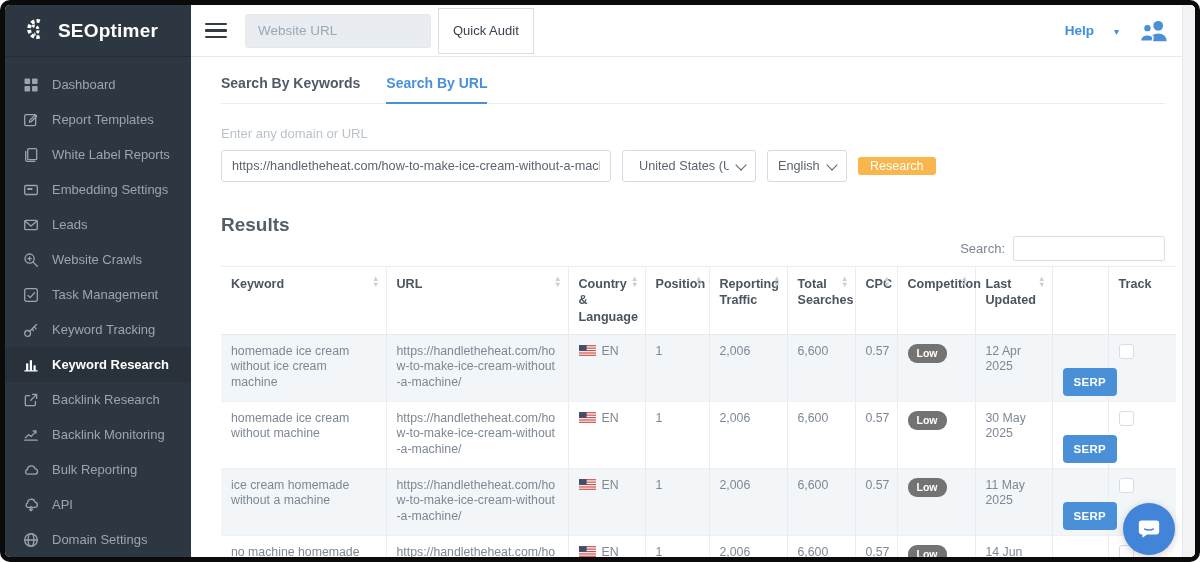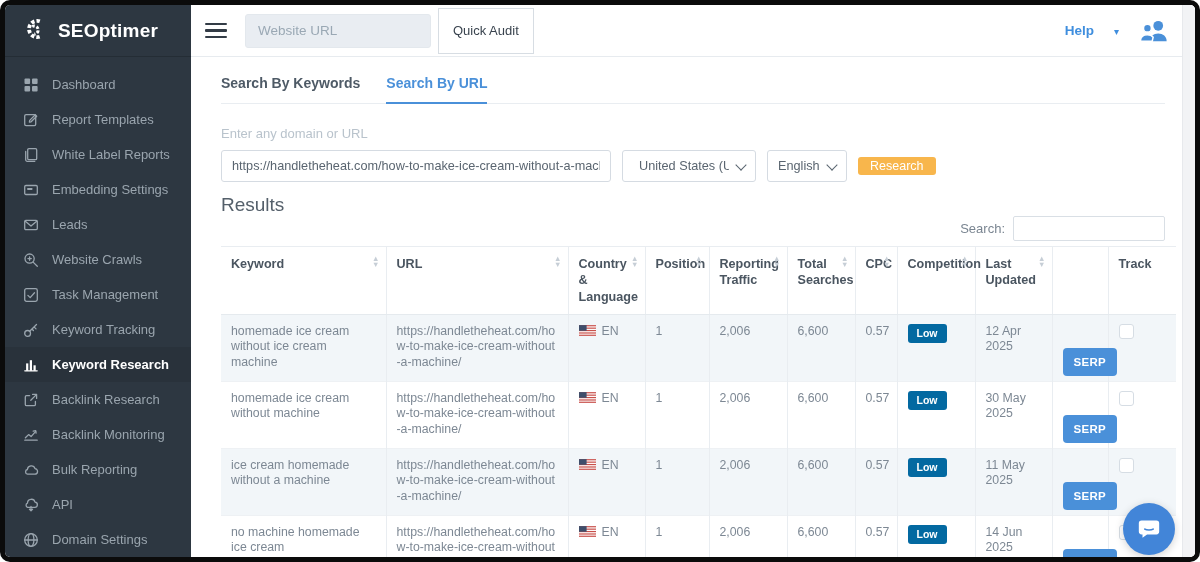--- a/index.html
+++ b/index.html
@@ -41,38 +41,38 @@
   .form-section { margin-top:22px; }
   .form-label { font-size:13px; color:#b9c3cc; }
   .form-row { margin-top:9px; display:flex; align-items:center; gap:11px; }
   .domain-input { width:390px; height:32px; border:1px solid #d5dbe2; border-radius:3px; padding:0 10px; font-size:12.7px; color:#5a6570; font-family:inherit; }
   .select-wrap { position:relative; }
   .select-wrap::after { content:""; position:absolute; right:11px; top:11px; width:7px; height:7px; border-right:1.6px solid #5a6570; border-bottom:1.6px solid #5a6570; transform:rotate(45deg); pointer-events:none; }
   .select-wrap select { appearance:none; -webkit-appearance:none; height:32px; border:1px solid #d5dbe2; border-radius:3px; background:#fff; font-size:12.7px; color:#5a6570; font-family:inherit; padding:0 26px 0 10px; cursor:pointer; }
   .country-select select { width:134px;padding-left:16px; }
   .research-btn { height:18px; padding:0 12px; background:#f8b64c; border:none; border-radius:3px; color:#fff; font-size:12.5px; font-family:inherit; cursor:pointer; }
 
-  .results-heading { margin-top:12px; font-size:19px; font-weight:400; color:#545f6a; }
+  .results-heading { margin-top:32px; font-size:19px; font-weight:700; color:#545f6a; }
   .search-row { display:flex; justify-content:flex-end; align-items:center; gap:8px; margin-top:0px; }
   .search-label { font-size:13px; color:#7a8591; }
   .table-search { width:152px; height:25px; border:1px solid #d9dfe5; border-radius:2px; padding:0 8px; font-size:12.5px; color:#5a6570; font-family:inherit; }
 
   
   table { width:100%; border-collapse:collapse; table-layout:fixed; margin-top:5px; }
   thead th { text-align:left; font-size:12.6px; font-weight:bold; color:#4a5560; padding:9px 22px 9px 10px; vertical-align:top; border-top:1px solid #e9edf1; border-bottom:1px solid #e5eaee; position:relative; line-height:1.3; cursor:pointer; }
   thead th.no-sort { cursor:default; padding-right:10px; }
   th:not(:last-child), td:not(:last-child) { border-right:1px solid #e9edf1; }
   .sort-icon { position:absolute; right:6px; top:9px; display:flex; flex-direction:column; font-size:7.5px; line-height:.78; color:#c6ced6; }
   tbody td { font-size:12.3px; color:#7d8894; padding:9px 10px 5px 10px; vertical-align:top; line-height:1.24; }
   tbody tr { border-top:1px solid #eef1f4; }
   tbody tr.striped { background:#f2f6f9; }
   td.url-cell { word-break:break-all; }
   .lang-wrap { display:flex; align-items:flex-start; gap:6px; }
   .flag { flex:0 0 auto; margin-top:1px; }
-  .badge-low { display:inline-block; background:#0369a1; color:#fff; font-size:10.5px; font-weight:bold; padding:3px 9px; border-radius:3px; }
+  .badge-low { display:inline-block; background:#737373; color:#fff; font-size:10.5px; font-weight:bold; padding:3px 9px; border-radius:9px; }
   .serp-btn { background:#4a90d9; color:#fff; border:none; border-radius:4px; font-size:11.5px; font-weight:bold; letter-spacing:.3px; padding:8px 11px; font-family:inherit; cursor:pointer;margin-top:24px; }
   .track-cb { appearance:none; -webkit-appearance:none; width:15px; height:15px; border:1px solid #d6dde4; border-radius:3px; background:#fff; cursor:pointer; }
 
   .scroll-strip { position:absolute; top:0; right:0; width:13px; height:100%; background:#f2f3f5; border-left:1px solid #e7e9ec; cursor:pointer; }
   .chat-bubble { position:absolute; right:20px; bottom:2px; width:52px; height:52px; border-radius:50%; background:#4285d8; display:flex; align-items:center; justify-content:center; cursor:pointer; box-shadow:0 2px 8px rgba(0,0,0,.18); z-index:6; }
 </style>
 </head>
 <body>
 
 <div class="frame">

